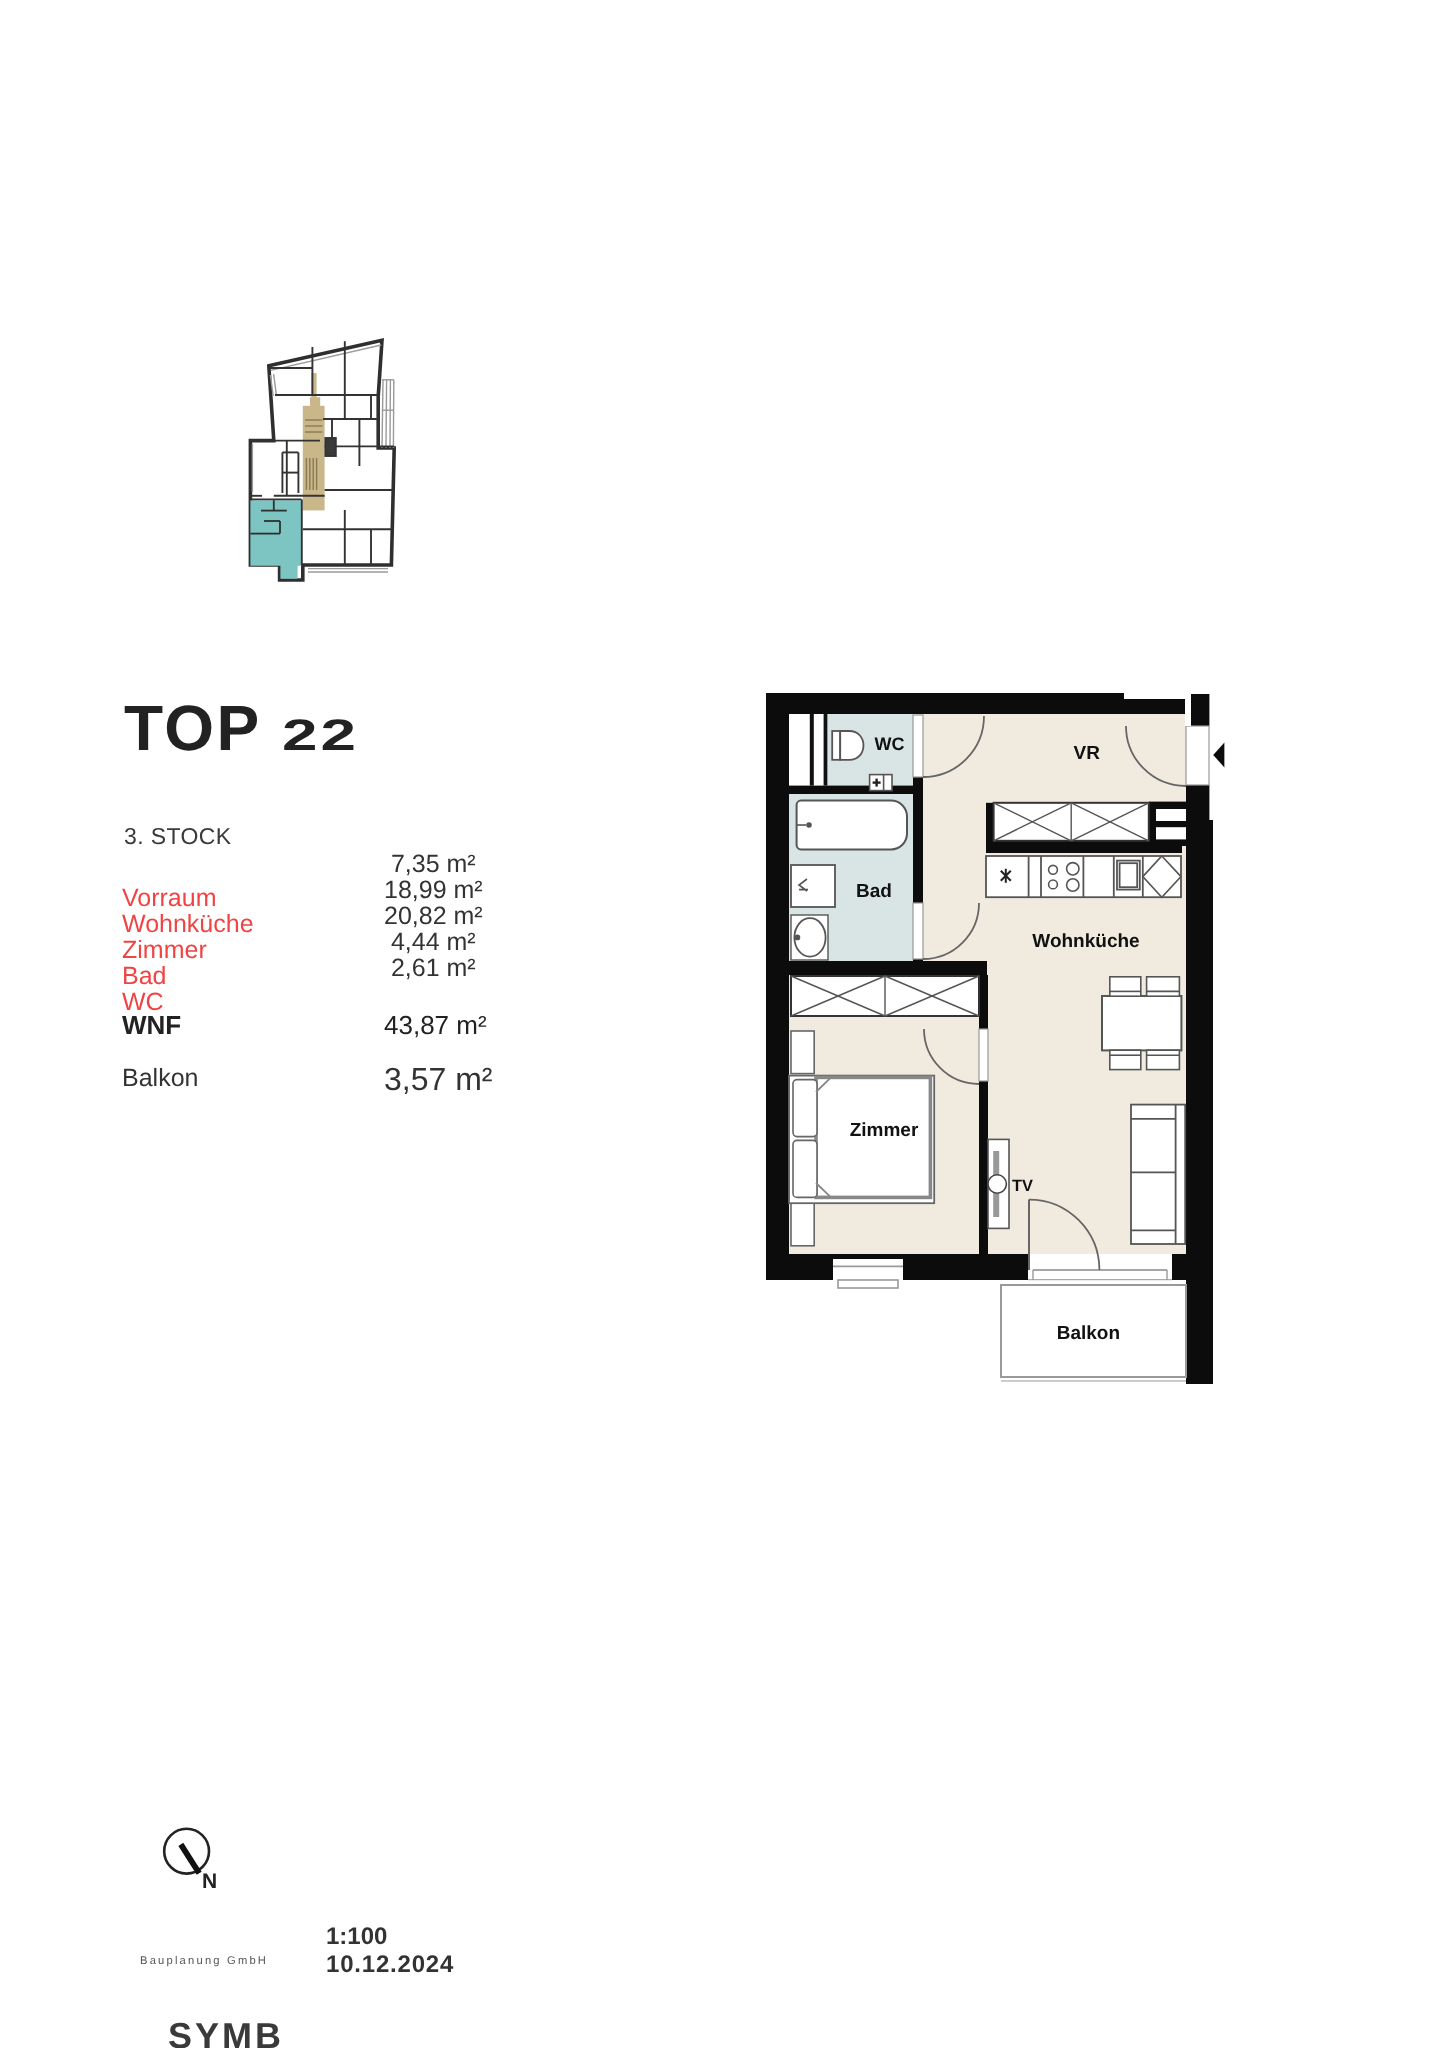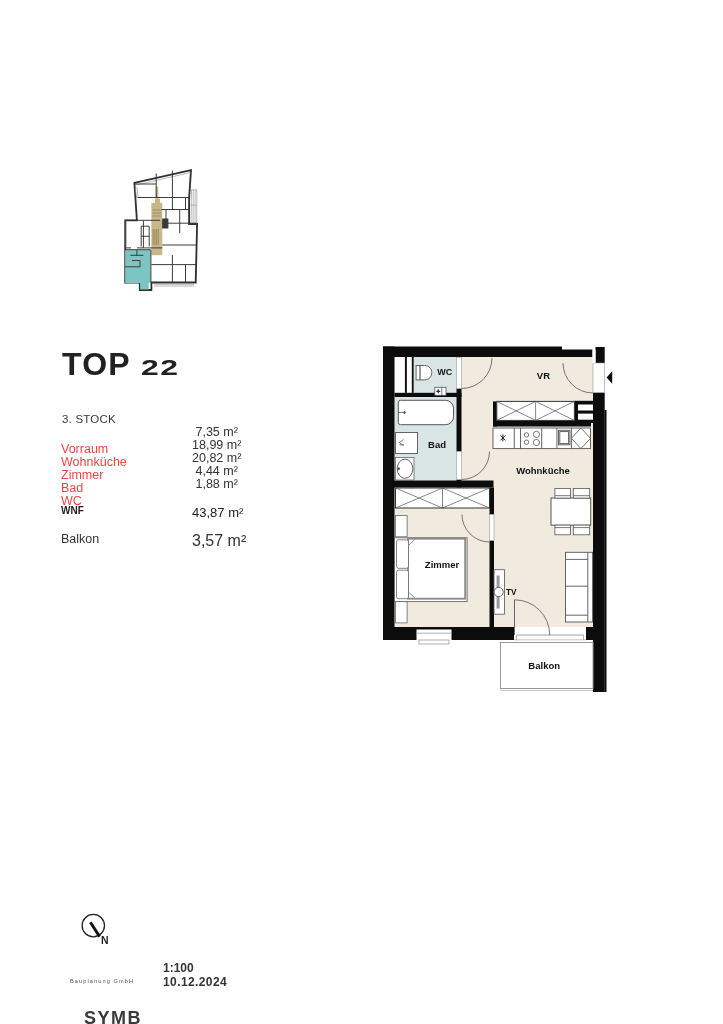--- a/index.html
+++ b/index.html
@@ -19,24 +19,24 @@
     <div>Wohnküche</div>
     <div>Zimmer</div>
     <div>Bad</div>
     <div>WC</div>
 </div>
 <div class="abs" style="left:192px;top:426px;color:#333;font-size:12.5px;line-height:12.9px;text-align:center;">
   <div>7,35 m²</div>
     <div>18,99 m²</div>
     <div>20,82 m²</div>
     <div>4,44 m²</div>
-    <div>1,88 m²</div>
+    <div>2,61 m²</div>
 </div>
 
-<div class="abs" style="left:61px;top:504.5px;color:#222;font-size:10px;font-weight:bold;">WNF</div>
+<div class="abs" style="left:61px;top:504.5px;color:#222;font-size:13px;font-weight:bold;">WNF</div>
 <div class="abs" style="left:192px;top:504.5px;color:#222;font-size:13px;font-weight:normal;">43,87 m²</div>
 
 <div class="abs" style="left:61px;top:531.5px;color:#333;font-size:12.5px;">Balkon</div>
 <div class="abs" style="left:192px;top:531.5px;color:#333;font-size:16px;">3,57 m²</div>
 
 <svg class="abs" style="left:110px;top:155px" width="105" height="145" viewBox="0 0 105 145">
 
   <polygon points="24.4,27.9 81.0,15.1 79.1,43.3 79.1,69.0 87.1,69.0 85.7,127.5 41.4,127.5 41.4,135.0 29.8,135.0 29.8,127.5 15.2,127.5 15.2,65.3 26.9,65.3" fill="#ffffff" stroke="#2f2f2f" stroke-width="1.8"></polygon>
 
   <g stroke="#9a9a9a" stroke-width="0.7" fill="none">

